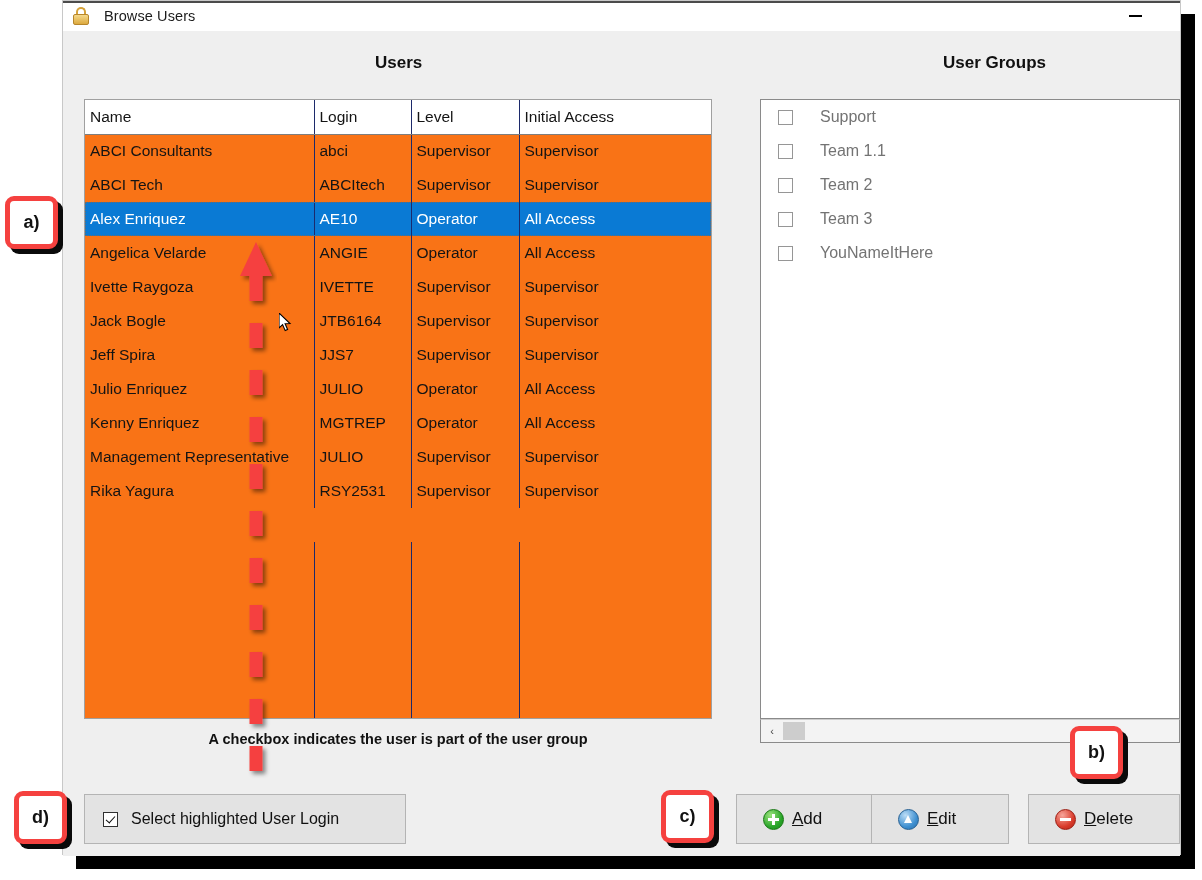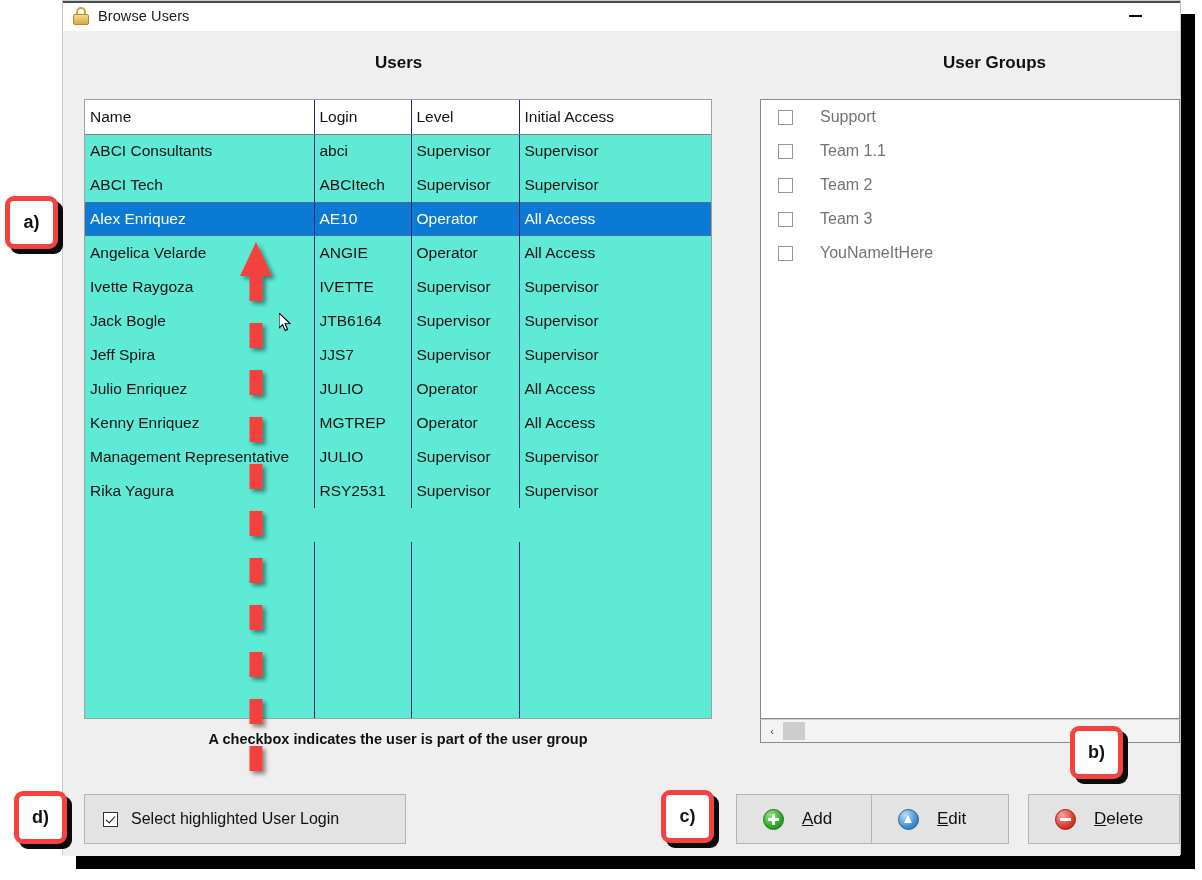--- a/index.html
+++ b/index.html
@@ -68,21 +68,21 @@
   .lock-icon .body {
     position: absolute;
     left: 1px; top: 7px;
     width: 16px; height: 11px;
     background: linear-gradient(#f5d98a, #dca93f);
     border: 1px solid #b7862b;
     border-radius: 2px;
     box-sizing: border-box;
   }
   .title-text {
-    margin-left: 8px;
+    margin-left: 14px;
     font-size: 14.5px;
     color: #1b1b1b;
     letter-spacing: .1px;
   }
   .minimize-btn {
     position: absolute;
     right: 22px;
     top: 0;
     width: 46px;
     height: 30px;
@@ -116,21 +116,21 @@
   .heading-users  { left: 312px; top: 22px; }
   .heading-groups { left: 880px; top: 22px; text-align: right; }
 
   
   .users-grid {
     position: absolute;
     left: 21px;
     top: 68px;
     width: 628px;
     height: 620px;
-    background: #5eead4;
+    background: #f97316;
     border: 1px solid #a0a0a0;
     box-sizing: border-box;
     overflow: hidden;
   }
   .grid-table {
     width: 100%;
     border-collapse: collapse;
     table-layout: fixed;
     font-size: 15.5px;
     color: #141414;
@@ -332,21 +332,21 @@
   .icon-edit::before {
     content: "";
     position: absolute;
     left: 5.2px; top: 5.4px;
     width: 0; height: 0;
     border-left: 4.6px solid transparent;
     border-right: 4.6px solid transparent;
     border-bottom: 8.2px solid #ffffff;
   }
   .action-btn .blbl {
-    margin-left: 18px;
+    margin-left: 8px;
     font-size: 17px;
     color: #111;
   }
   .action-btn .blbl u { text-decoration: underline; }
 
   
   .callout {
     position: absolute;
     width: 53px;
     height: 53px;

